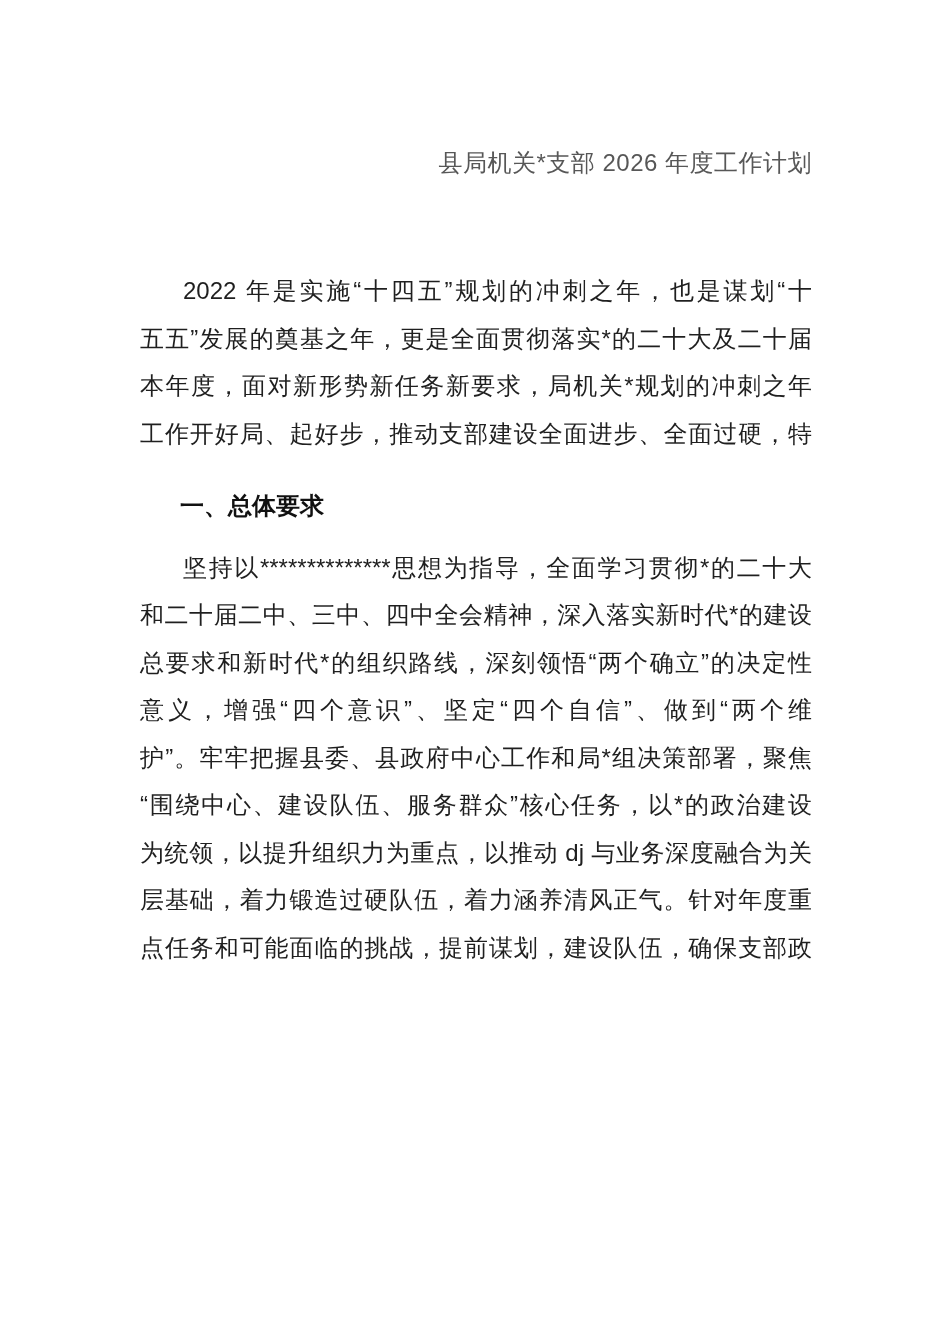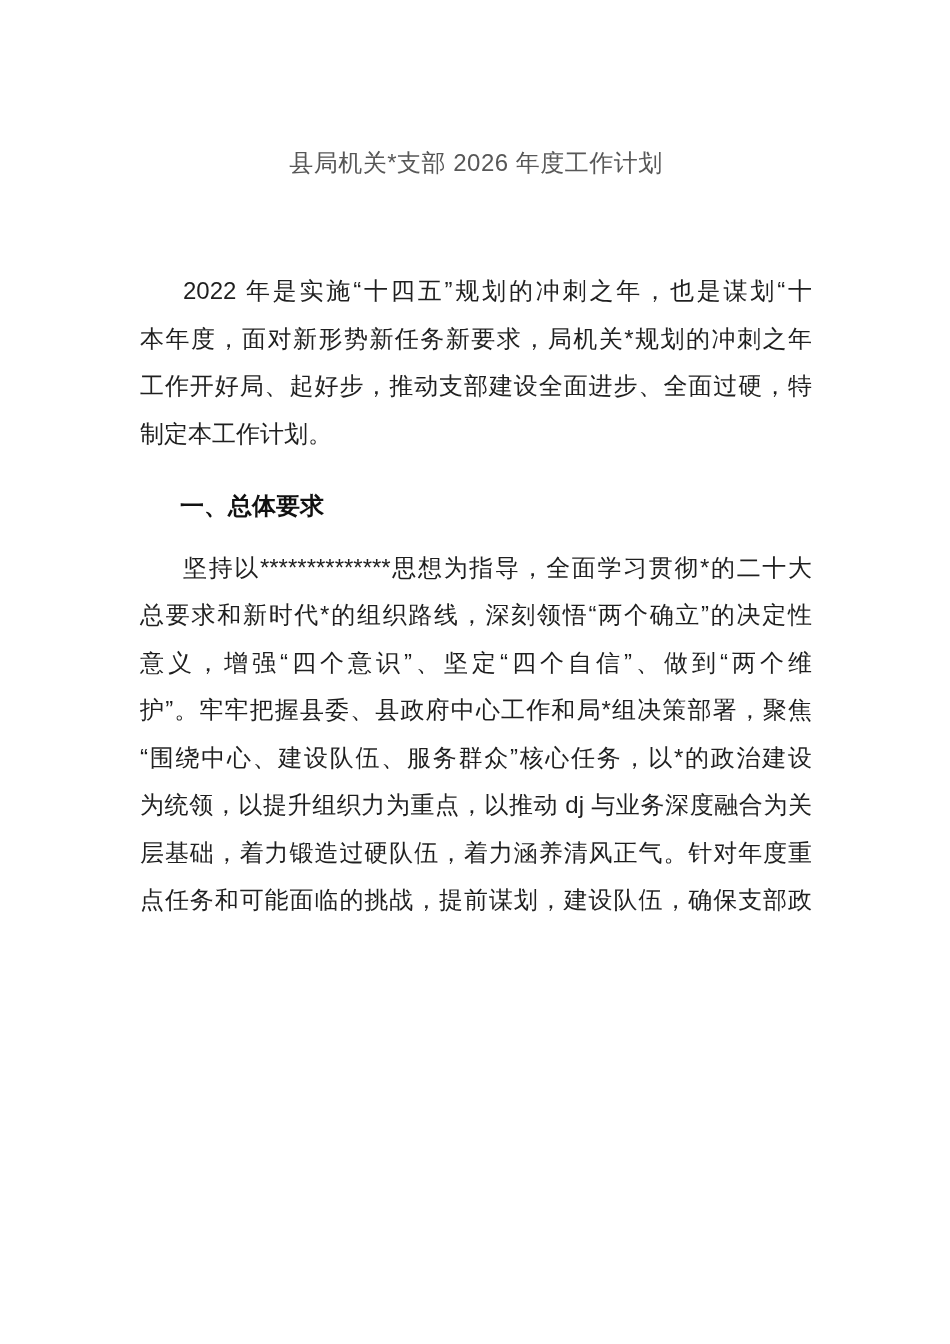--- a/index.html
+++ b/index.html
@@ -20,21 +20,21 @@
     background: var(--page-bg, #ffffff);
     box-sizing: border-box;
     padding: 0 138px 0 140px;
   }
   .doc-title {
     margin: 0;
     padding-top: 148px;
     font-size: 24px;
     font-weight: normal;
     line-height: 30px;
-    text-align: center;
+    text-align: right;
     color: var(--title-color, #575757);
     letter-spacing: 0.5px;
   }
   .para {
     margin: 0;
     color: var(--body-color, #1f1f1f);
     font-size: 24px;
   }
   .para-1 { margin-top: 89px; }
   .section-heading {
@@ -58,29 +58,30 @@
   .line.noJustify { text-align-last: left; }
 </style>
 </head>
 <body>
 
 <div class="page">
   <h1 class="doc-title">县局机关*支部 2026 年度工作计划</h1>
 
   <div class="para para-1">
       <div class="line first">2022 年是实施“十四五”规划的冲刺之年，也是谋划“十</div>
+      <div class="line">五五”发展的奠基之年，更是全面贯彻落实*的二十大及二十届</div>
       <div class="line">本年度，面对新形势新任务新要求，局机关*规划的冲刺之年</div>
       <div class="line">工作开好局、起好步，推动支部建设全面进步、全面过硬，特</div>
-      <div class="line noJustify">制定本工作计划。</div>
     </div>
 
   <h2 class="section-heading">一、总体要求</h2>
 
   <div class="para para-2">
       <div class="line first">坚持以**************思想为指导，全面学习贯彻*的二十大</div>
+      <div class="line">和二十届二中、三中、四中全会精神，深入落实新时代*的建设</div>
       <div class="line">总要求和新时代*的组织路线，深刻领悟“两个确立”的决定性</div>
       <div class="line">意义，增强“四个意识”、坚定“四个自信”、做到“两个维</div>
       <div class="line">护”。牢牢把握县委、县政府中心工作和局*组决策部署，聚焦</div>
       <div class="line">“围绕中心、建设队伍、服务群众”核心任务，以*的政治建设</div>
       <div class="line">为统领，以提升组织力为重点，以推动 dj 与业务深度融合为关</div>
       <div class="line">层基础，着力锻造过硬队伍，着力涵养清风正气。针对年度重</div>
       <div class="line">点任务和可能面临的挑战，提前谋划，建设队伍，确保支部政</div>
     </div>
 </div>
 

